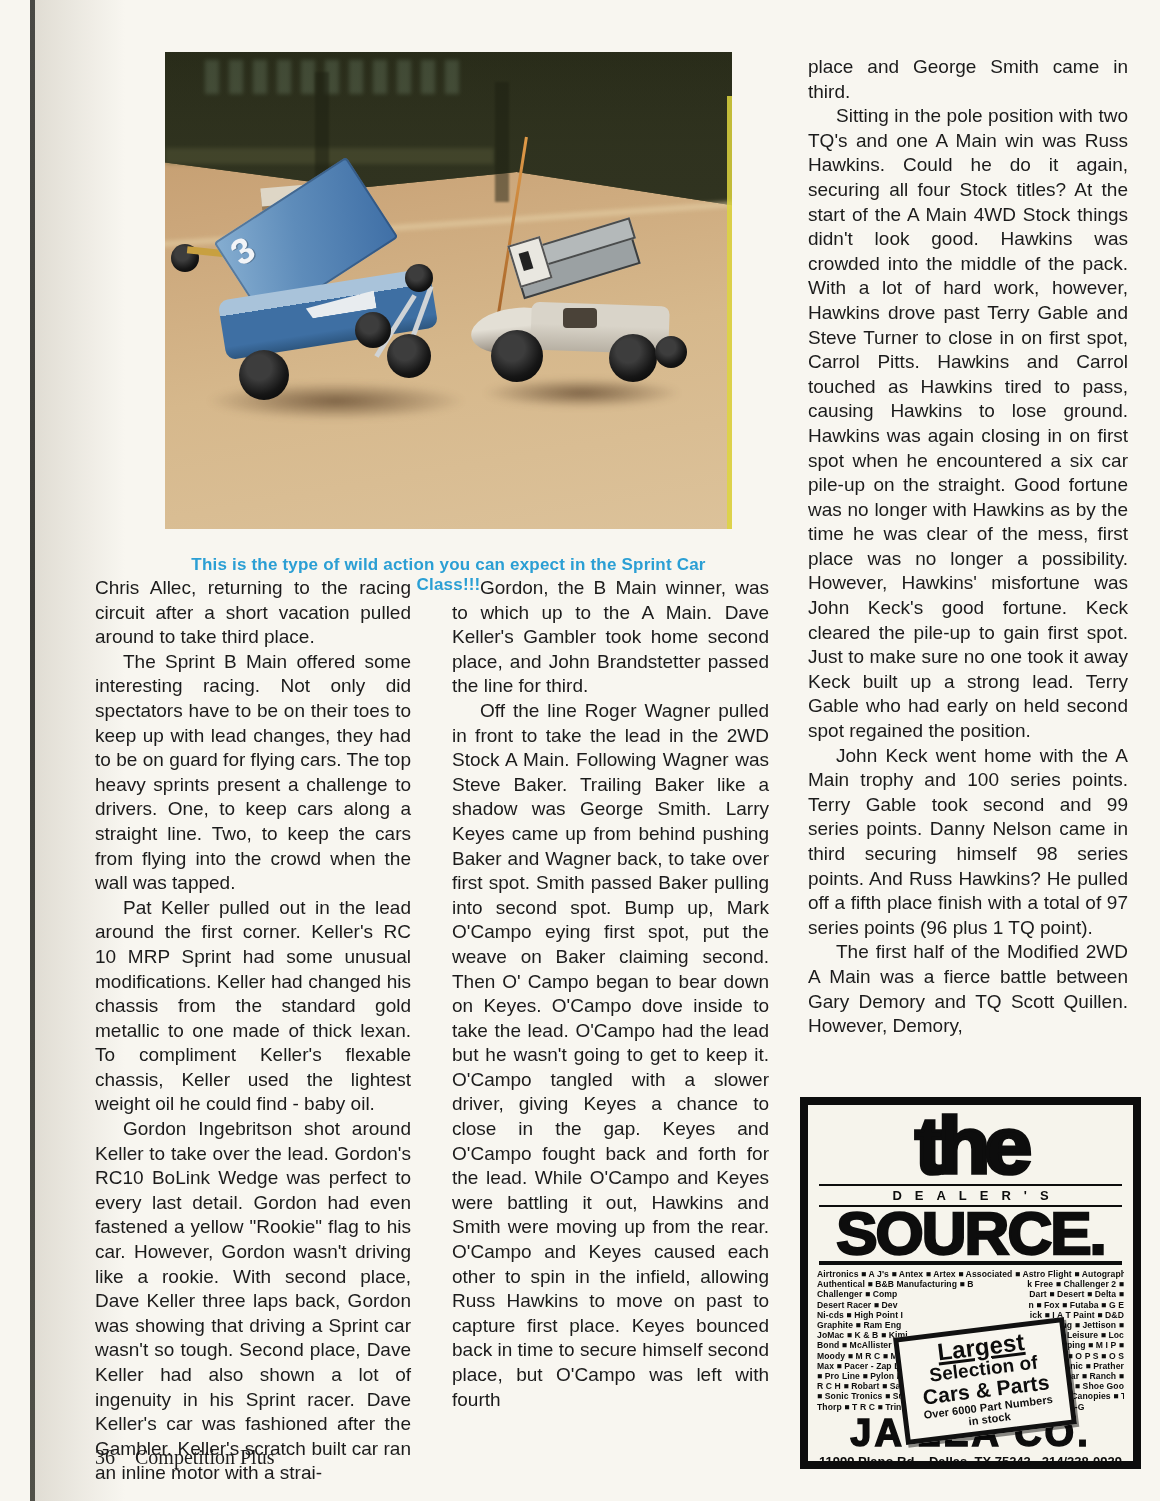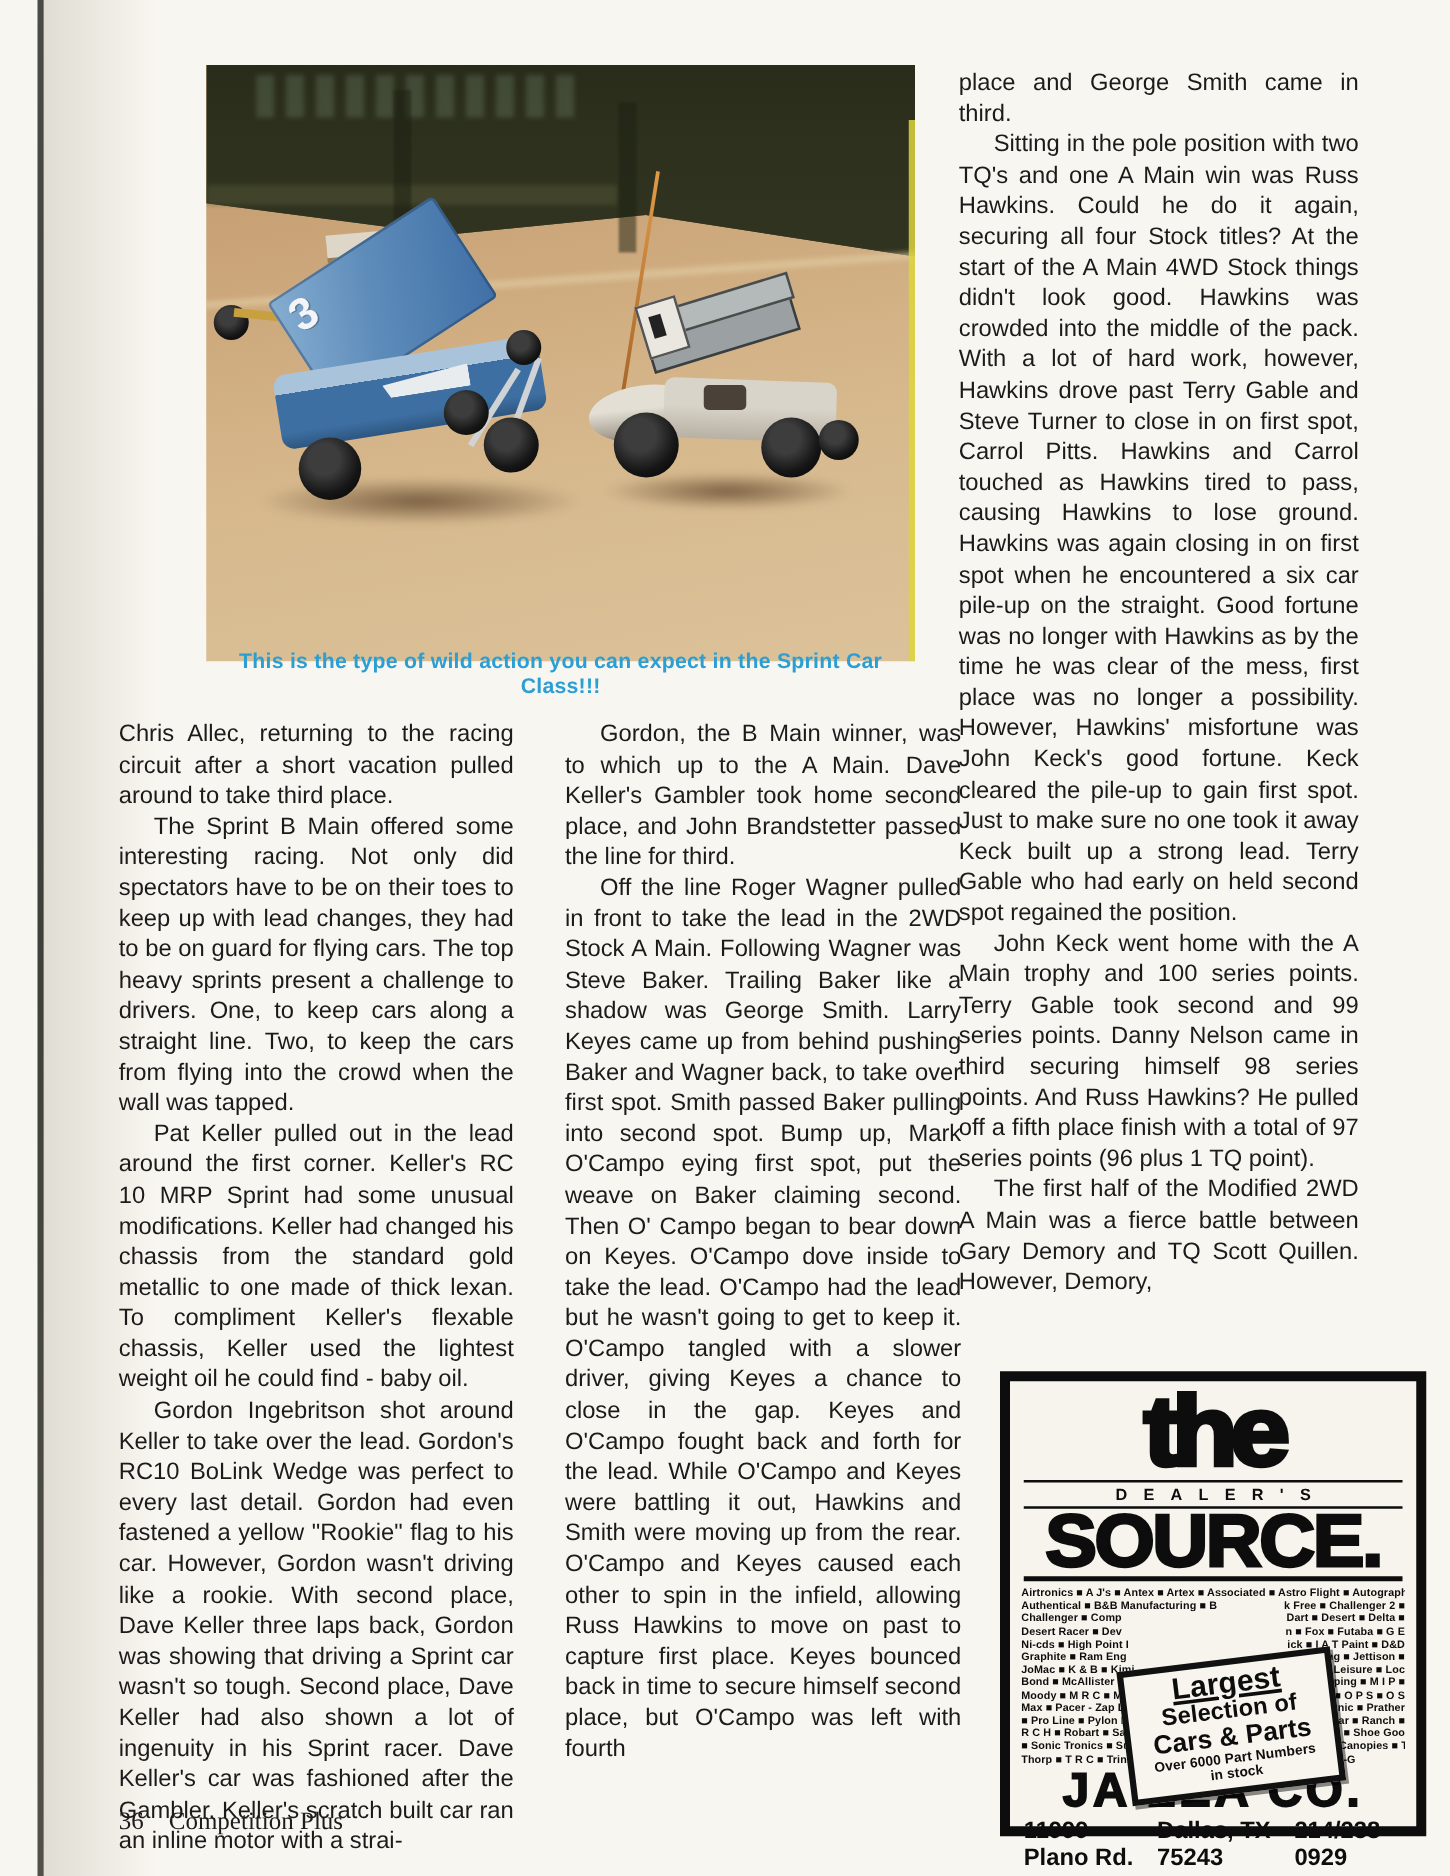--- a/index.html
+++ b/index.html
@@ -61,30 +61,30 @@
         border:2px solid #3c3e3e;transform:rotate(-17deg);}
   .rwing2{position:absolute;left:366px;top:180px;width:100px;height:18px;background:#b4b9ba;
         border:2px solid #4a4c4c;transform:rotate(-17deg);}
   .rwing-plate{position:absolute;left:348px;top:188px;width:30px;height:40px;background:#e9e7e0;
         border:2px solid #555;transform:rotate(-17deg);}
   .rwing-mark{position:absolute;left:356px;top:200px;width:10px;height:18px;background:#222;transform:rotate(-17deg);}
   .antenna{position:absolute;left:346px;top:84px;width:3px;height:178px;transform:rotate(9deg);
         background:linear-gradient(180deg,#e09a48,#a8662a);}
 
   
-  .caption{position:absolute;left:165px;top:519px;width:567px;text-align:center;
+  .caption{position:absolute;left:165px;top:555px;width:567px;text-align:center;
            font-weight:bold;font-size:17px;letter-spacing:.2px;color:#2b9fd4;}
 
   
   .col{position:absolute;text-align:justify;color:#1b1b1b;font-size:19px;line-height:24.6px;}
   .col p{margin:0;}
   .col p.indent{text-indent:28px;}
   .col1{left:95px;top:576px;width:316px;}
   .col2{left:452px;top:576px;width:317px;}
-  .col3{left:767px;top:55px;width:320px;}
+  .col3{left:808px;top:55px;width:320px;}
 
   
   .footer{position:absolute;left:95px;top:1446px;font-family:"Liberation Serif", serif;
           font-size:20px;color:#1c1c1c;display:flex;gap:20px;}
 
   
   .ad{position:absolute;left:800px;top:1097px;width:341px;height:372px;box-sizing:border-box;
       border:8px solid #0d0d0d;background:#f6f4ec;color:#0d0d0d;}
   .ad-inner{position:relative;width:100%;height:100%;padding:2px 9px;box-sizing:border-box;}
   .ad-the{text-align:center;font-weight:bold;font-size:86px;line-height:76px;letter-spacing:-6px;
@@ -100,21 +100,21 @@
   .badge{position:absolute;left:82px;top:58px;width:158px;background:#f7f5ee;border:5px solid #111;
       transform:rotate(-7deg);text-align:center;padding:3px 2px 5px;z-index:5;
       box-shadow:2px 3px 0 rgba(0,0,0,.45);}
   .badge .b1{font-weight:bold;font-size:24px;line-height:24px;text-decoration:underline;text-decoration-thickness:3px;}
   .badge .b2{font-weight:bold;font-size:19px;line-height:20px;}
   .badge .b3{font-weight:bold;font-size:21px;line-height:22px;}
   .badge .b4{font-weight:bold;font-size:11px;line-height:12px;}
   .badge .b5{font-weight:bold;font-size:11px;line-height:12px;}
   .ad-company{text-align:center;font-weight:bold;font-size:38px;line-height:36px;letter-spacing:3px;
       -webkit-text-stroke:1.5px #0d0d0d;margin-top:3px;}
-  .ad-address{display:flex;justify-content:space-between;font-weight:bold;font-size:19px;margin-top:3px;padding:0 2px;}
+  .ad-address{display:flex;justify-content:space-between;font-weight:bold;font-size:13px;margin-top:3px;padding:0 2px;}
 </style>
 </head>
 <body>
 
 <div class="page">
 
   <div class="spine"></div>
   <div class="spine-shade"></div>
 
   <div class="photo">

